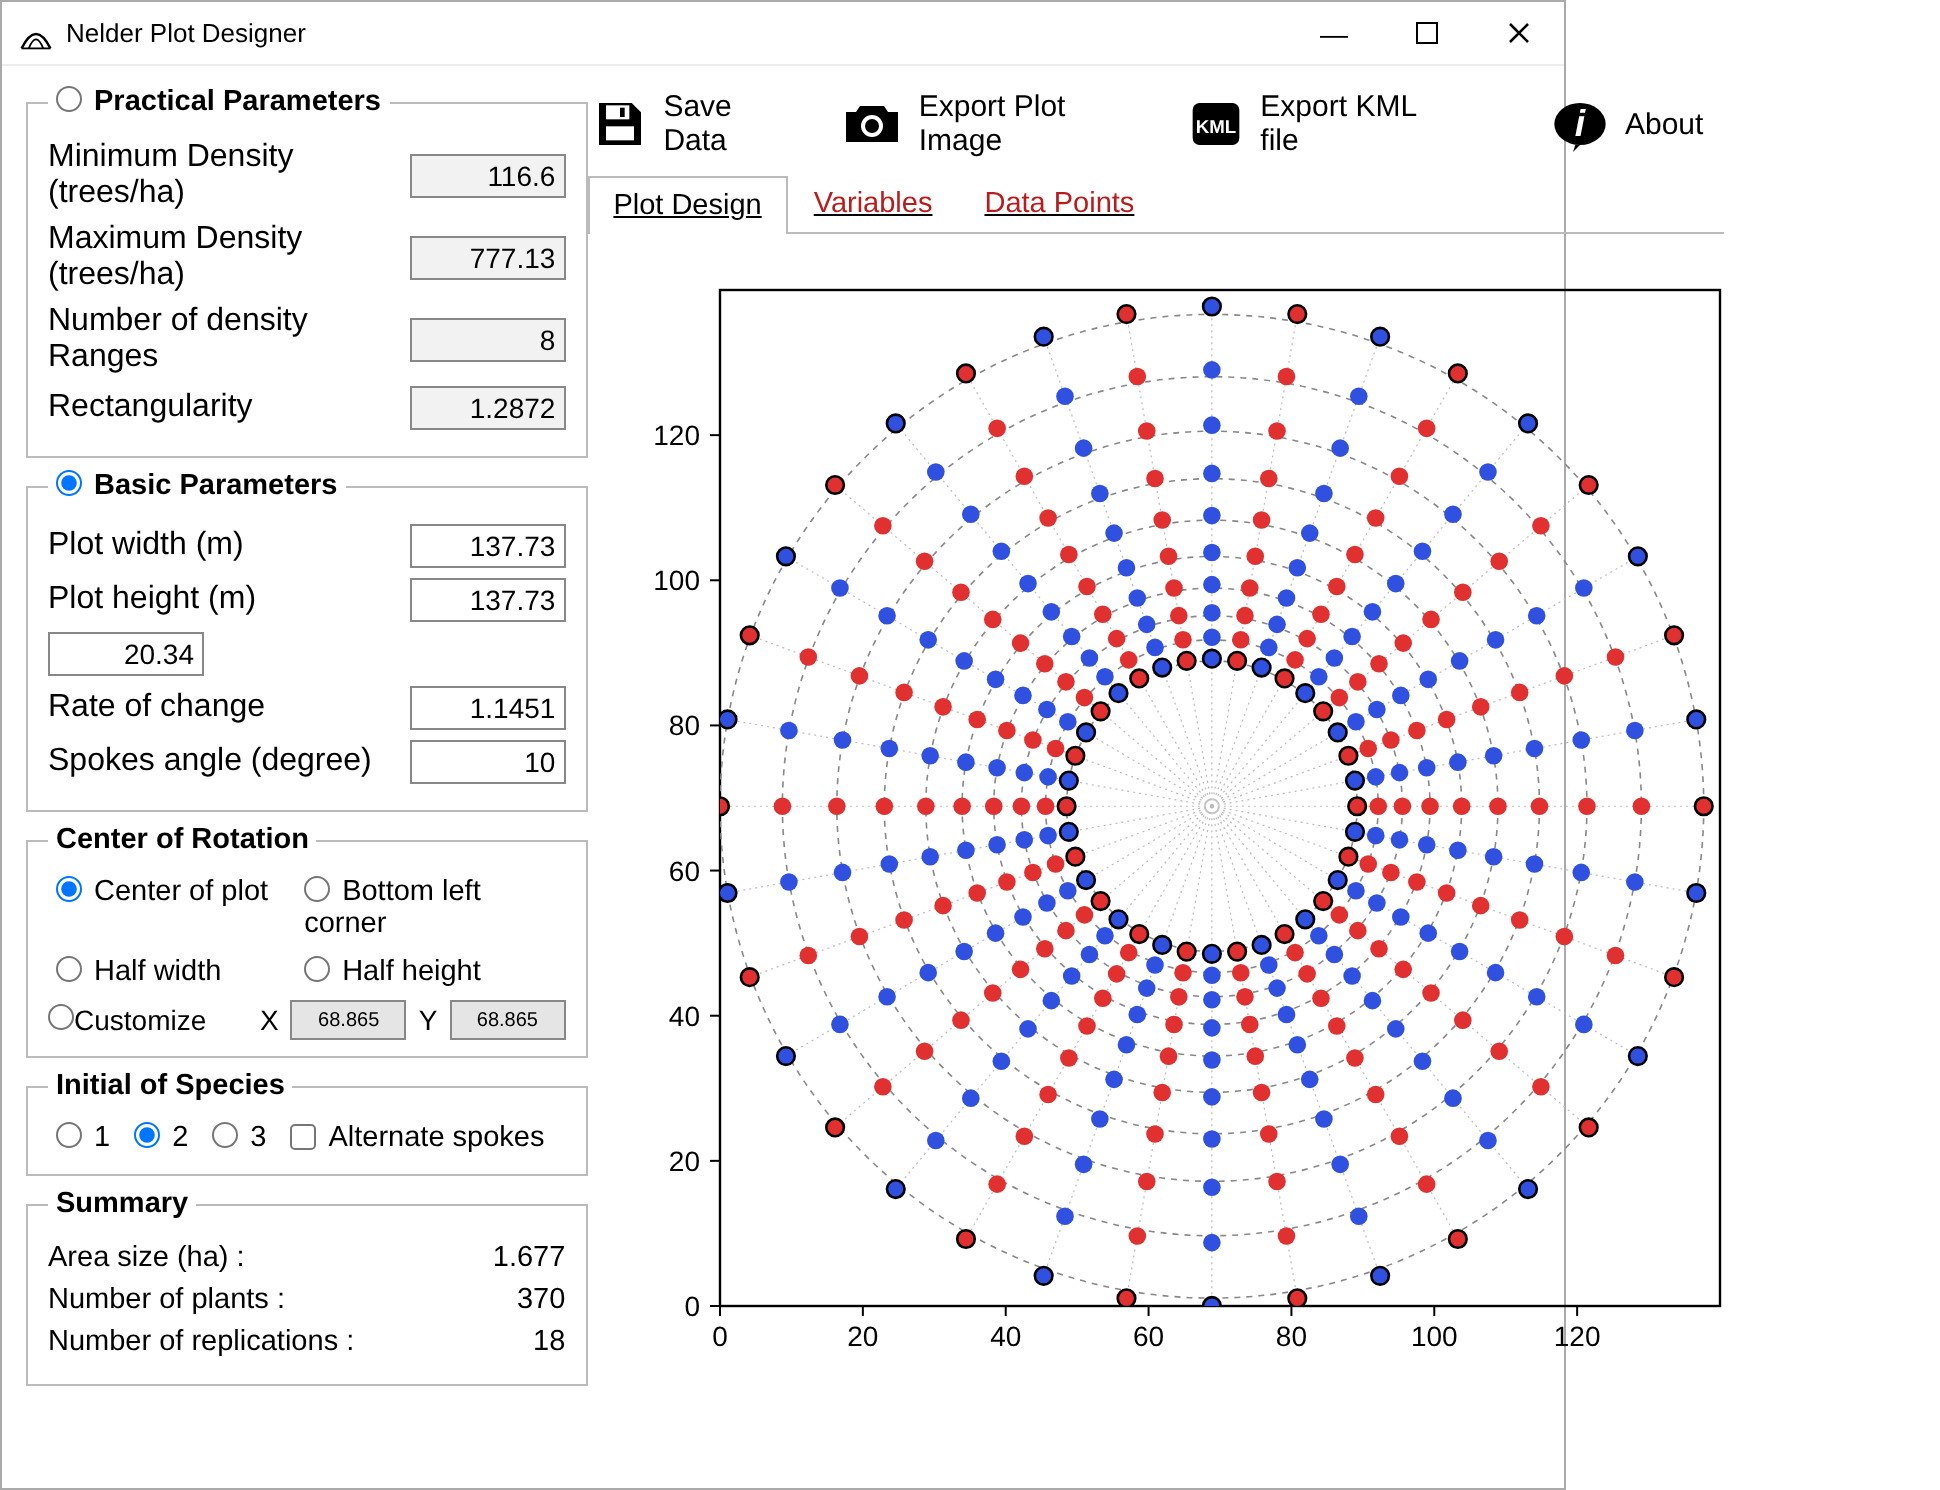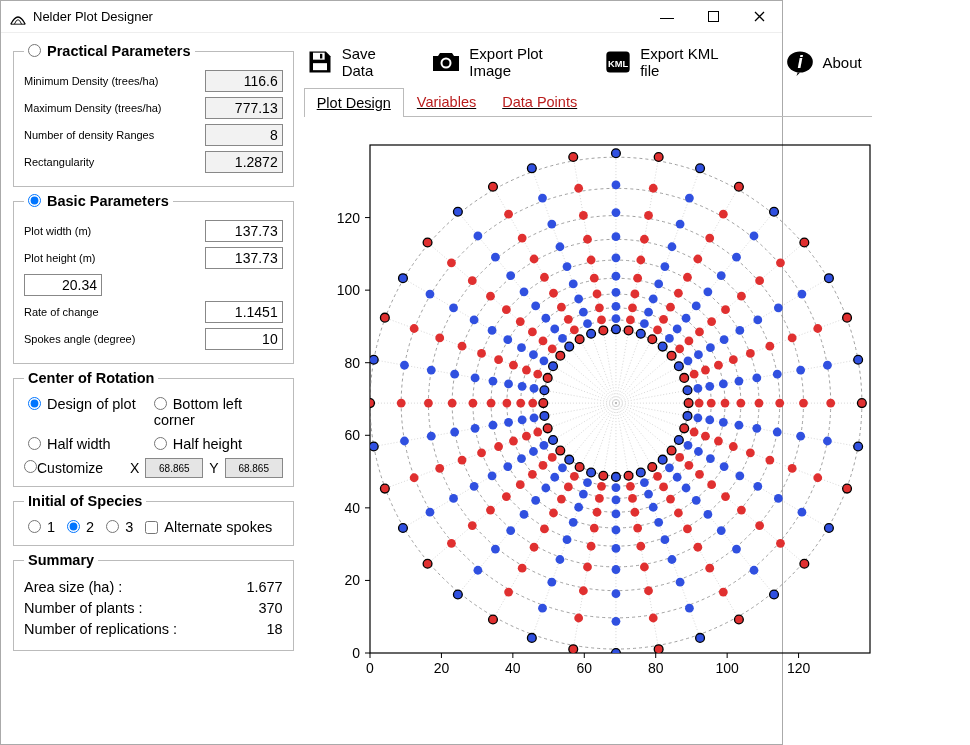--- a/index.html
+++ b/index.html
@@ -3,28 +3,28 @@
 <meta charset="utf-8">
 <style>
   * { box-sizing: border-box; margin: 0; padding: 0; font-family: "Segoe UI", Arial, sans-serif; }
   body { background: #fff; font-size: 14px; color: #000; }
   .window { width: 783px; height: 745px; border: 1px solid #aaa; display: flex; flex-direction: column; background:#fff;}
   .titlebar { height: 32px; display: flex; align-items: center; padding: 0 0 0 8px; border-bottom:1px solid #eee;}
   .titlebar .app-icon { width:18px;height:18px;margin-right:6px;}
   .titlebar .title { flex:0 0 auto; font-size:13px;}
   .titlebar .spacer { flex:1; }
   .titlebar .ctl { width:46px;height:32px;display:flex;align-items:center;justify-content:center;font-size:14px;}
-  .body { flex:1; display:flex; padding:10px 12px 12px 12px; gap:10px;}
+  .body { flex:1; display:flex; padding:10px 12px 12px 12px; }
   .left { width:328px; display:flex; flex-direction:column; gap:6px;}
   .right { flex:1; display:flex; flex-direction:column;}
   fieldset { border:1px solid #bbb; padding:6px 10px 8px 10px; }
   legend { font-size:14.5px; font-weight:600; padding:0 4px;}
   legend .radio { vertical-align:-1px; margin-right:6px;}
   .row { display:flex; align-items:center; margin:5px 0;}
-  .row label.field-label { flex:1; font-size:11px;}
+  .row label.field-label { flex:1; font-size:16px;}
   .row input[type=text] { width:78px; height:22px; border:1px solid #888; padding:0 4px; text-align:right; font-size:14px; background:#fff;}
   .row input[type=text].ro { background:#f2f2f2;}
   .center-grid { display:grid; grid-template-columns:auto auto; row-gap:8px; column-gap:18px; margin:4px 0 2px 4px;}
   .center-grid label, .species label { font-size:14.5px;}
   .center-grid input[type=radio], .species input[type=radio] { margin-right:6px; vertical-align:-1px;}
   .xy { display:flex; align-items:center; gap:6px; margin-top:6px;}
   .xy input[type=text] { width:58px; height:20px; border:1px solid #888; background:#e5e5e5; text-align:center;font-size:10px;}
   .xy .xylab { font-size:14px;}
   .species { display:flex; align-items:center; gap:12px; margin:4px 0 2px 4px;}
   .species input[type=checkbox]{margin-right:6px;vertical-align:-2px;}
@@ -114,21 +114,21 @@
           </div>
         <div class="row">
             <label class="field-label">Spokes angle (degree)</label>
             <input type="text" value="10" style="">
           </div>
       </fieldset>
 
       <fieldset>
         <legend>Center of Rotation</legend>
         <div class="center-grid">
-          <label><input type="radio" name="cor" checked="" style=""><span>Design of plot</span></label>
+          <label><input type="radio" name="cor" checked="" style=""><span>Center of plot</span></label>
           <label><input type="radio" name="cor" style=""><span>Bottom left corner</span></label>
           <label><input type="radio" name="cor" style=""><span>Half width</span></label>
           <label><input type="radio" name="cor" style=""><span>Half height</span></label>
         </div>
         <div class="xy">
           <label style="width:100px;"><input type="radio" name="cor" style=""><span>Customize</span></label>
           <span class="xylab">X</span>
           <input type="text" readonly="" value="68.865" style="">
           <span class="xylab">Y</span>
           <input type="text" readonly="" value="68.865" style="">

